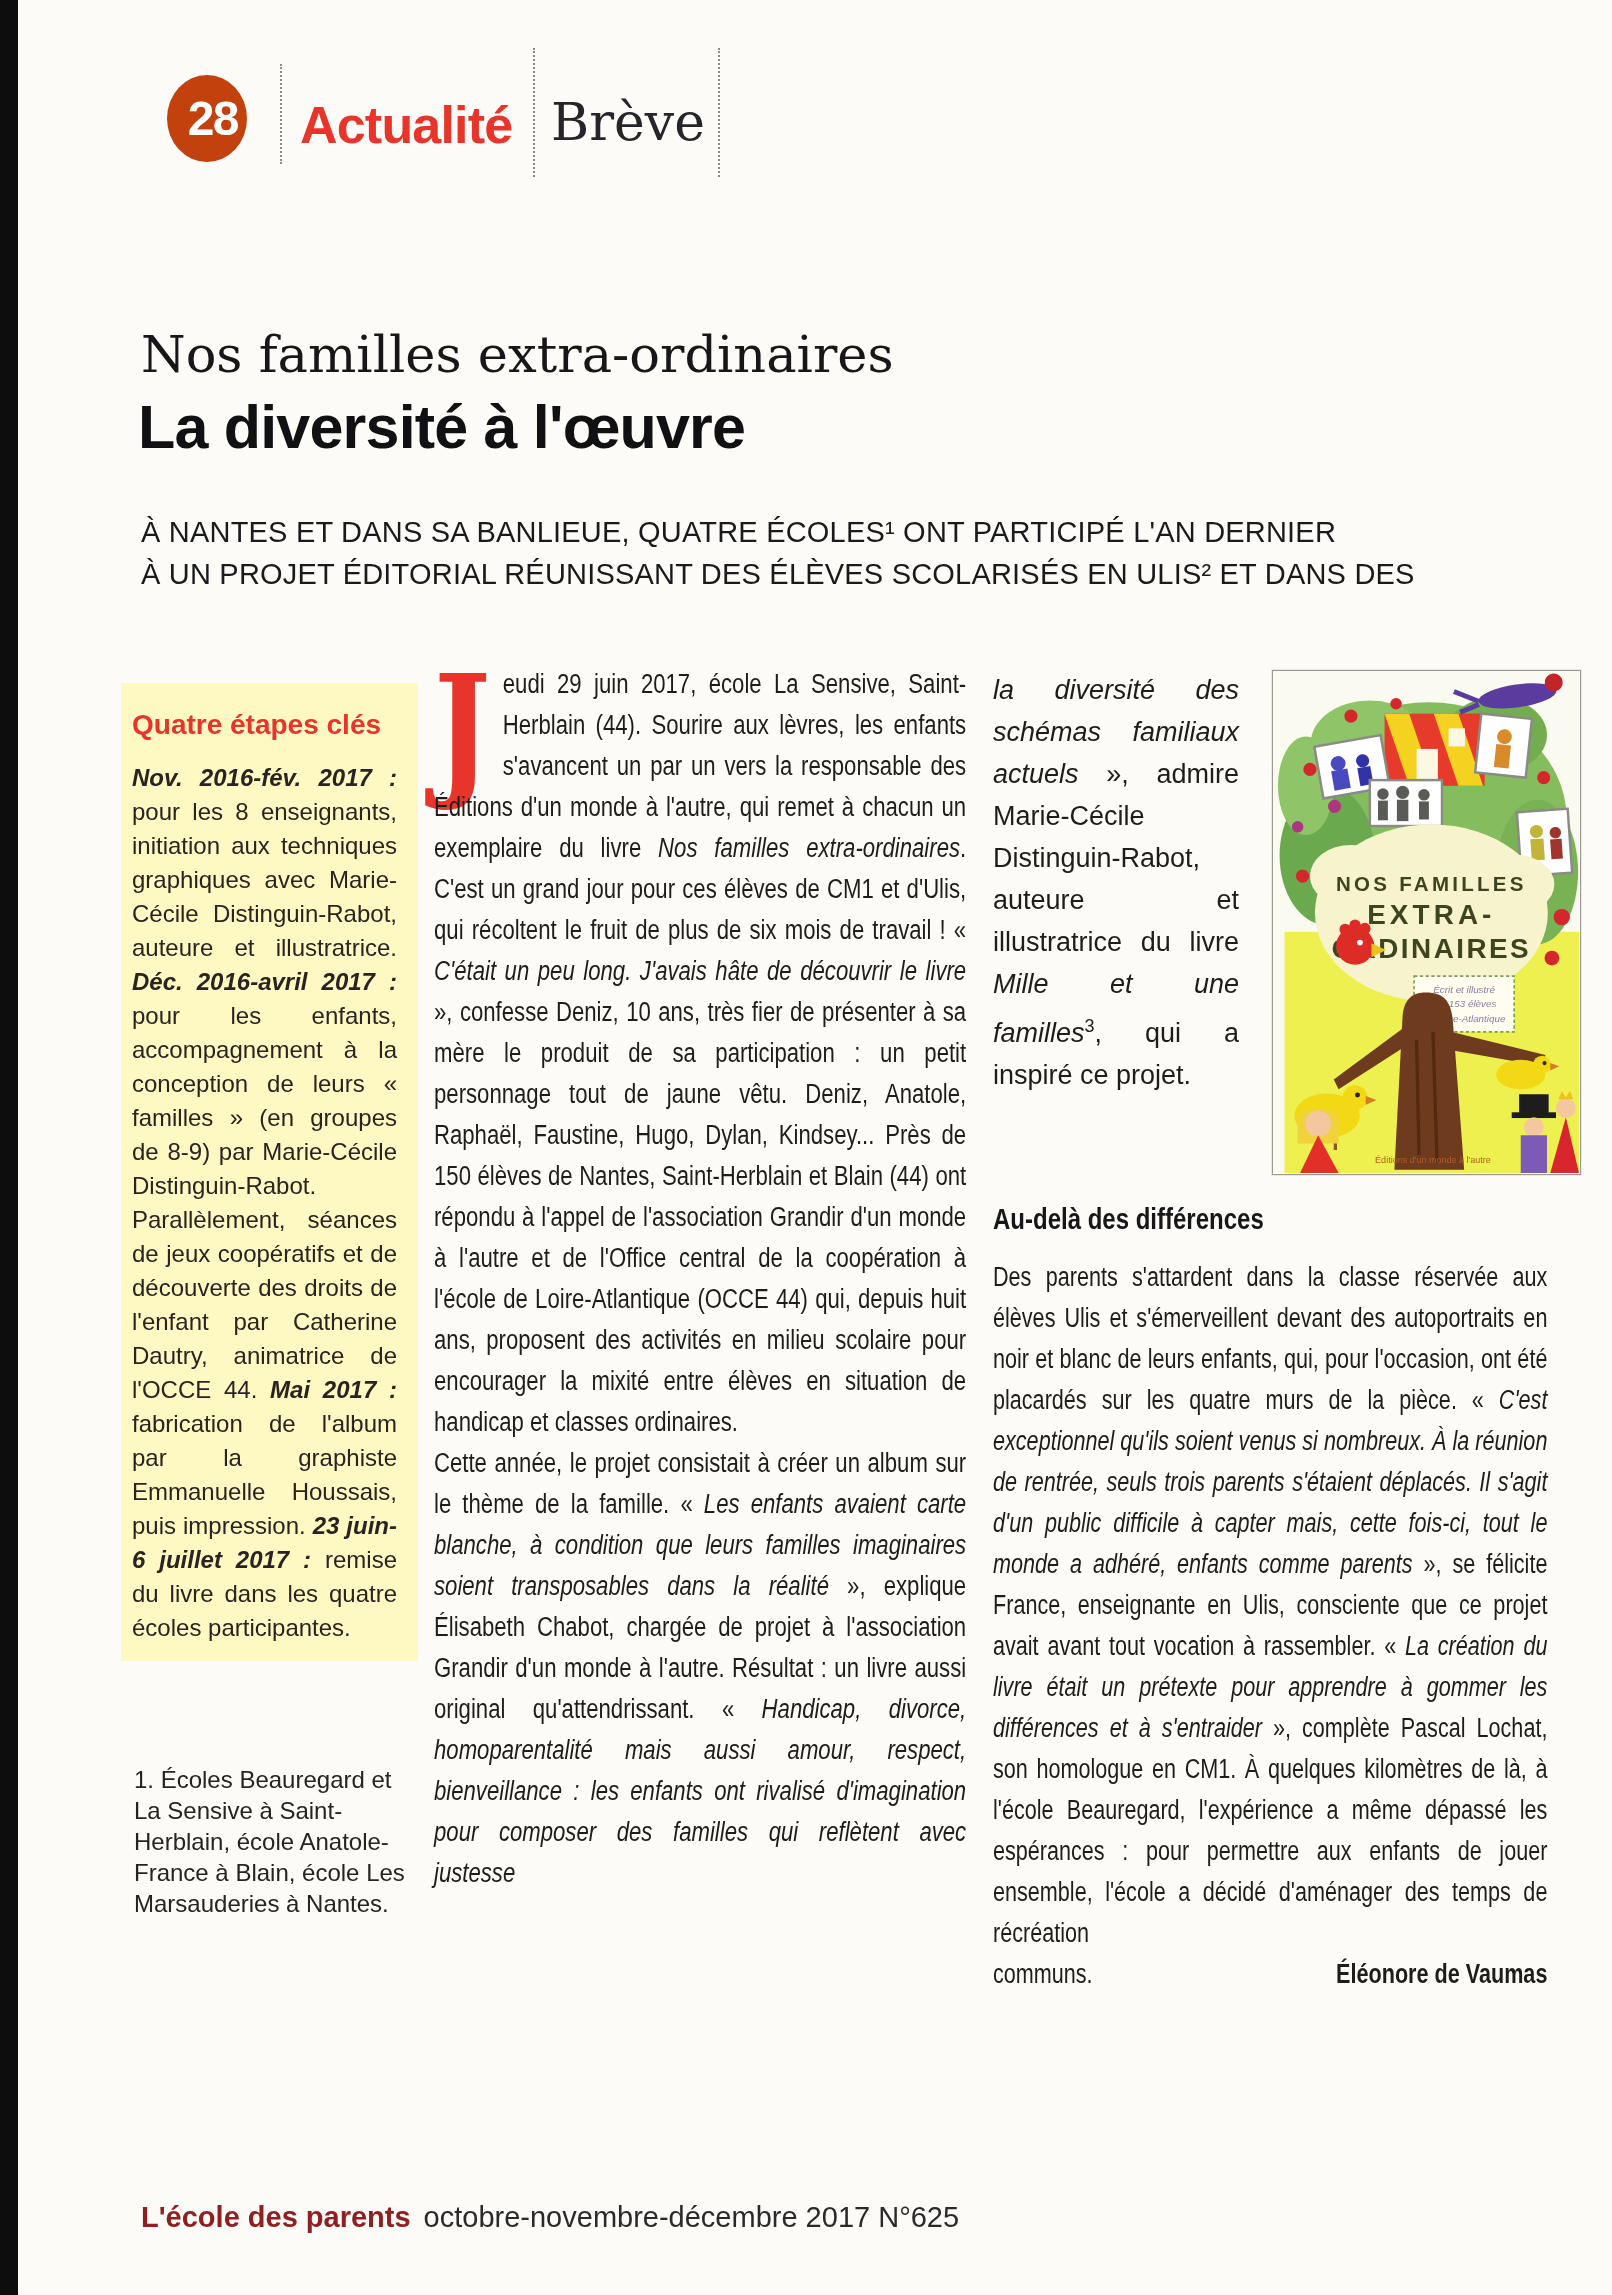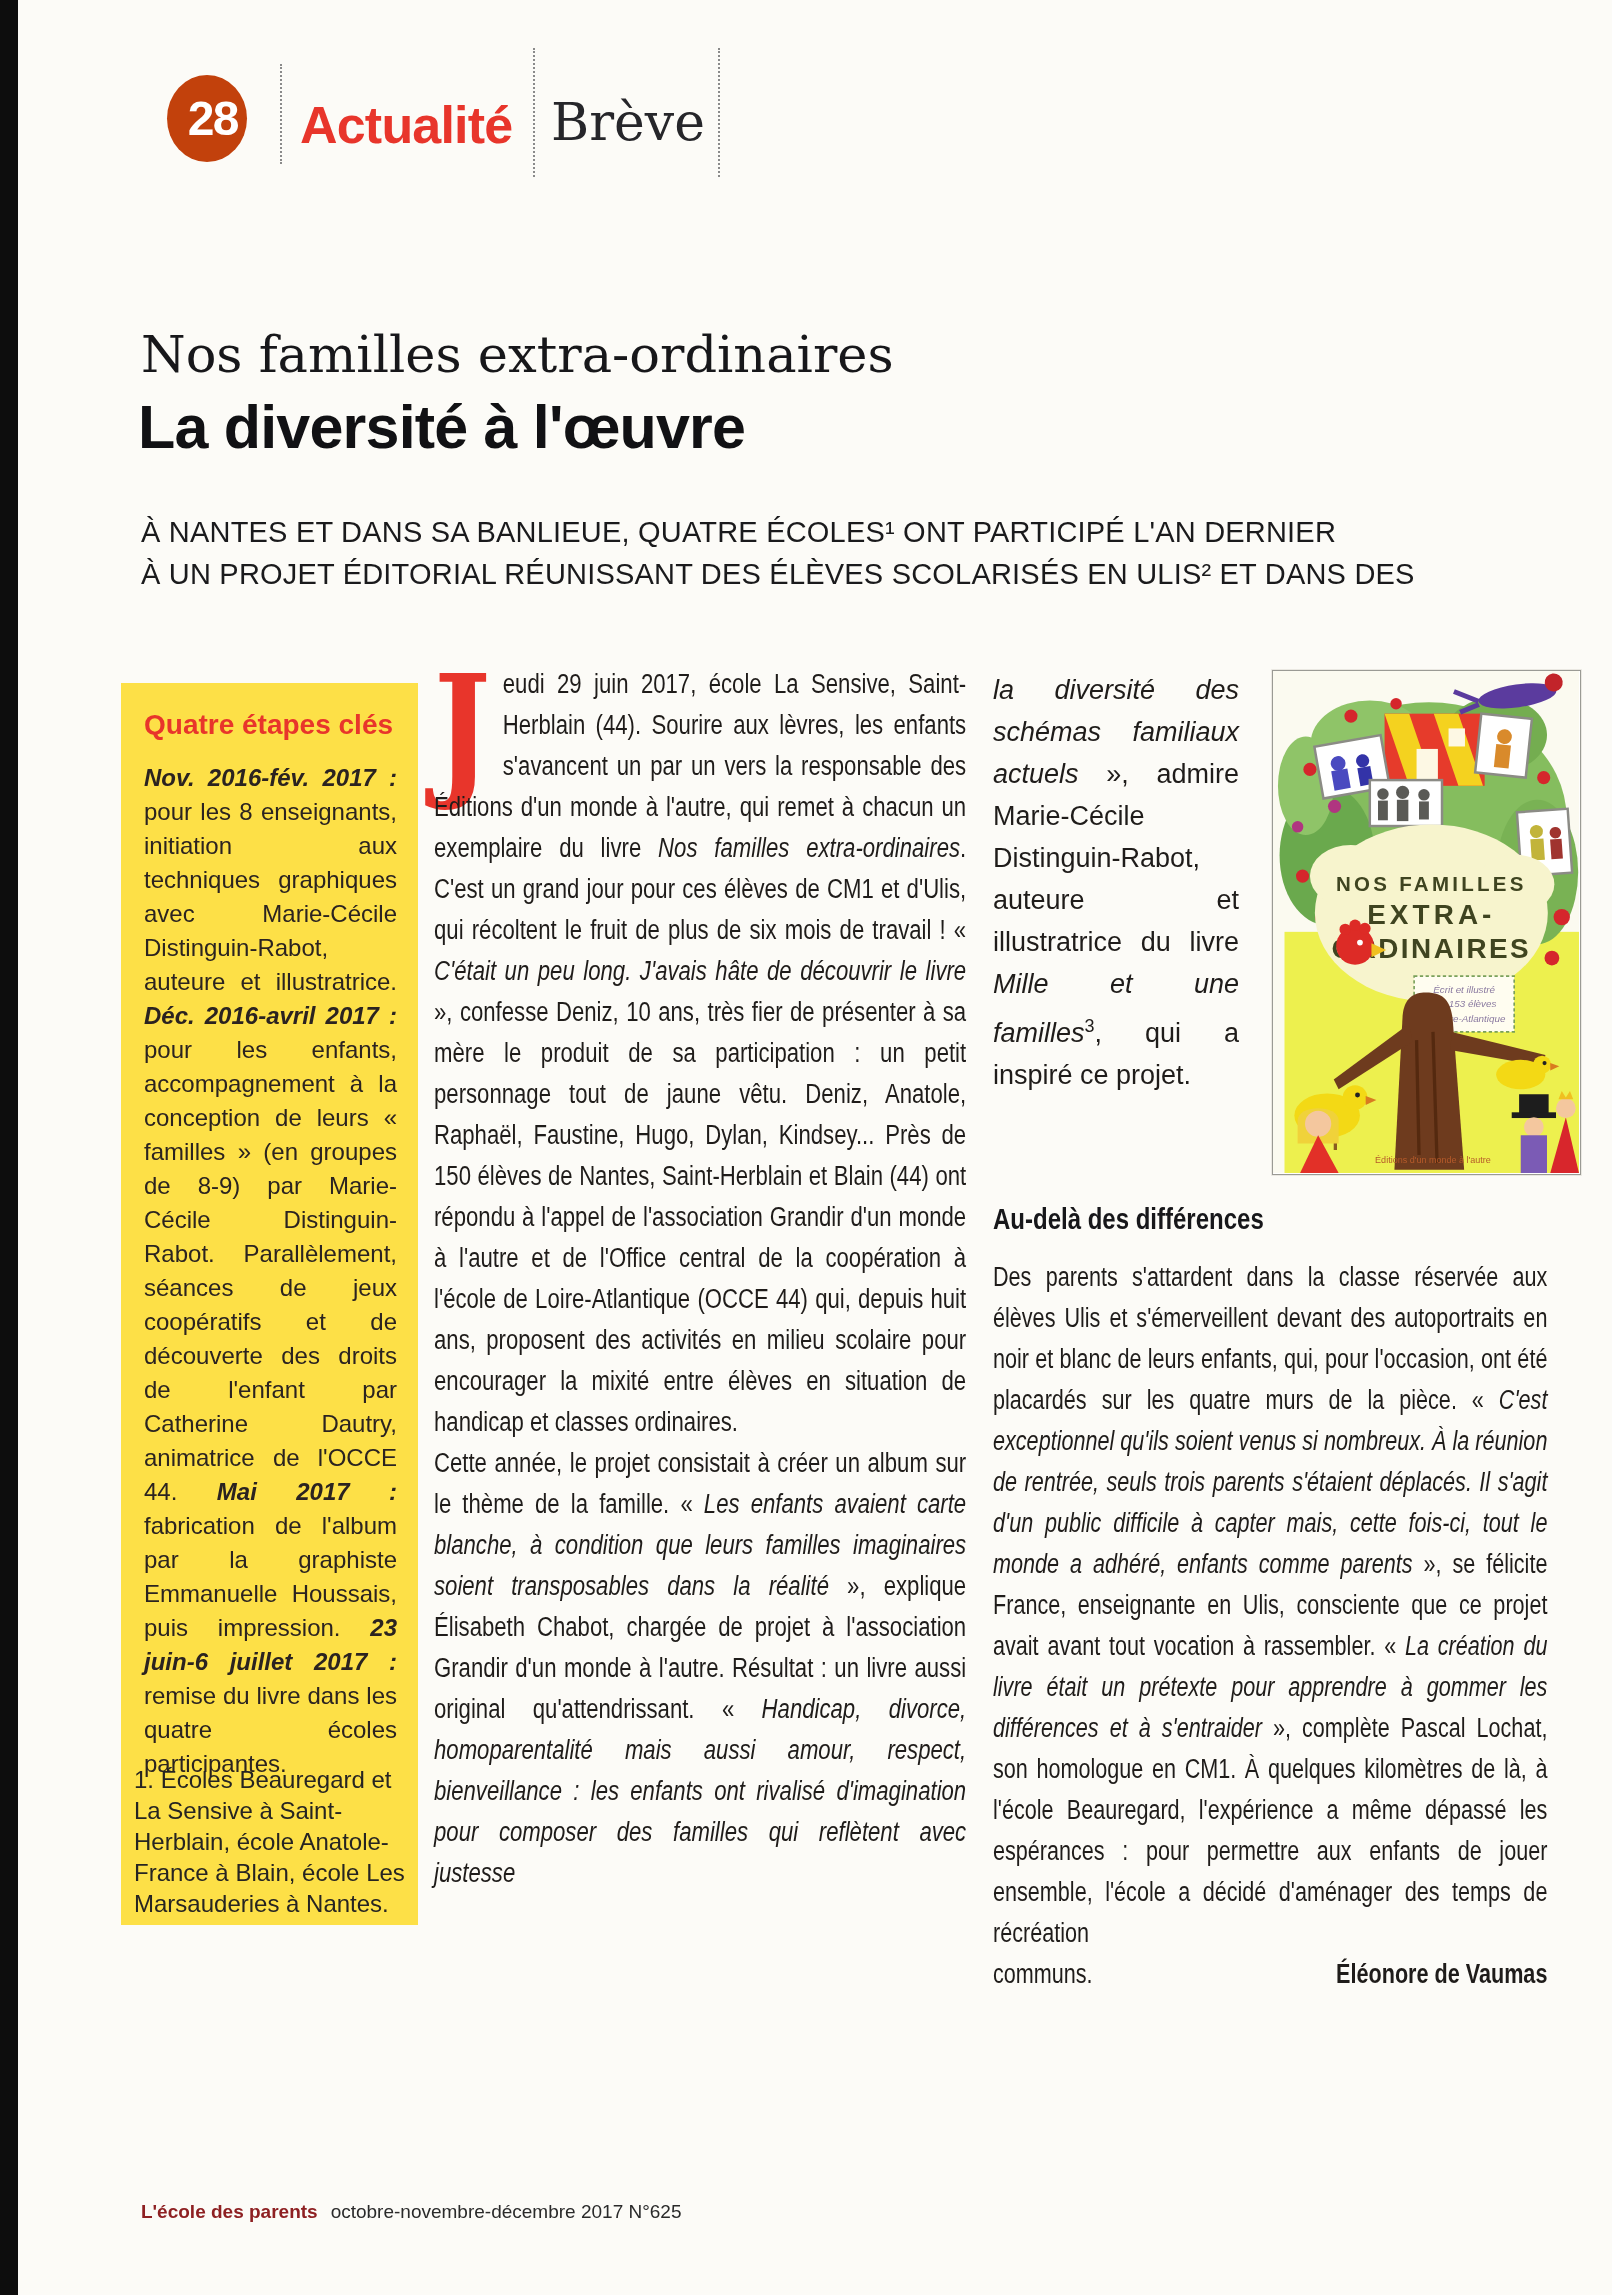--- a/index.html
+++ b/index.html
@@ -22,22 +22,22 @@
 
   
   .kicker{position:absolute;left:141px;top:325px;font-family:"DejaVu Serif",serif;
           font-size:51px;color:#17171a;letter-spacing:0;}
   .headline{position:absolute;left:138px;top:392px;font-size:61px;font-weight:bold;
           color:#111114;letter-spacing:-0.8px;}
   .standfirst{position:absolute;left:141px;top:511px;width:1418px;font-size:29px;
           line-height:42px;color:#1a1a1c;letter-spacing:0.2px;}
 
   
-  .sidebar{position:absolute;left:121px;top:683px;width:297px;height:1242px;
-           background:#fde047;box-sizing:border-box;padding:26px 21px 0 23px;}
+  .sidebar{position:absolute;left:121px;top:683px;width:297px;height:978px;
+           background:#fef9c3;box-sizing:border-box;padding:26px 21px 0 11px;}
   .sb-title{color:#e8352b;font-size:28px;font-weight:bold;margin:0 0 19.7px 0;}
   .sb-body{font-size:24px;line-height:34px;text-align:justify;color:#2b2320;}
   .sb-lead{font-style:italic;font-weight:bold;}
 
   
   .footnotes{position:absolute;left:134px;top:1764px;width:279px;font-size:24px;
              line-height:31px;color:#262422;}
   .fn{margin:0 0 14.8px 0;}
 
   
@@ -60,21 +60,21 @@
 
   
   .section2{position:absolute;left:993px;top:1198px;width:693px;transform:scaleX(.8);
             transform-origin:top left;font-size:27px;line-height:41px;color:#1f1c1a;}
   .s2-heading{font-size:30px;font-weight:bold;margin:0 0 18px 0;color:#17171a;}
   .s2-body{margin:0;text-align:justify;}
   .s2-last{display:flex;justify-content:space-between;align-items:baseline;}
   .s2-author{font-weight:bold;}
 
   
-  .pfooter{position:absolute;left:141px;top:2201px;font-size:19px;}
+  .pfooter{position:absolute;left:141px;top:2201px;font-size:29px;}
   .brand{font-weight:bold;color:#8e2022;}
   .issue{color:#2a2a2a;margin-left:13px;}
 </style>
 </head>
 <body>
 
 <div class="page">
   <div class="scan-strip"></div>
 
   <div class="badge">

